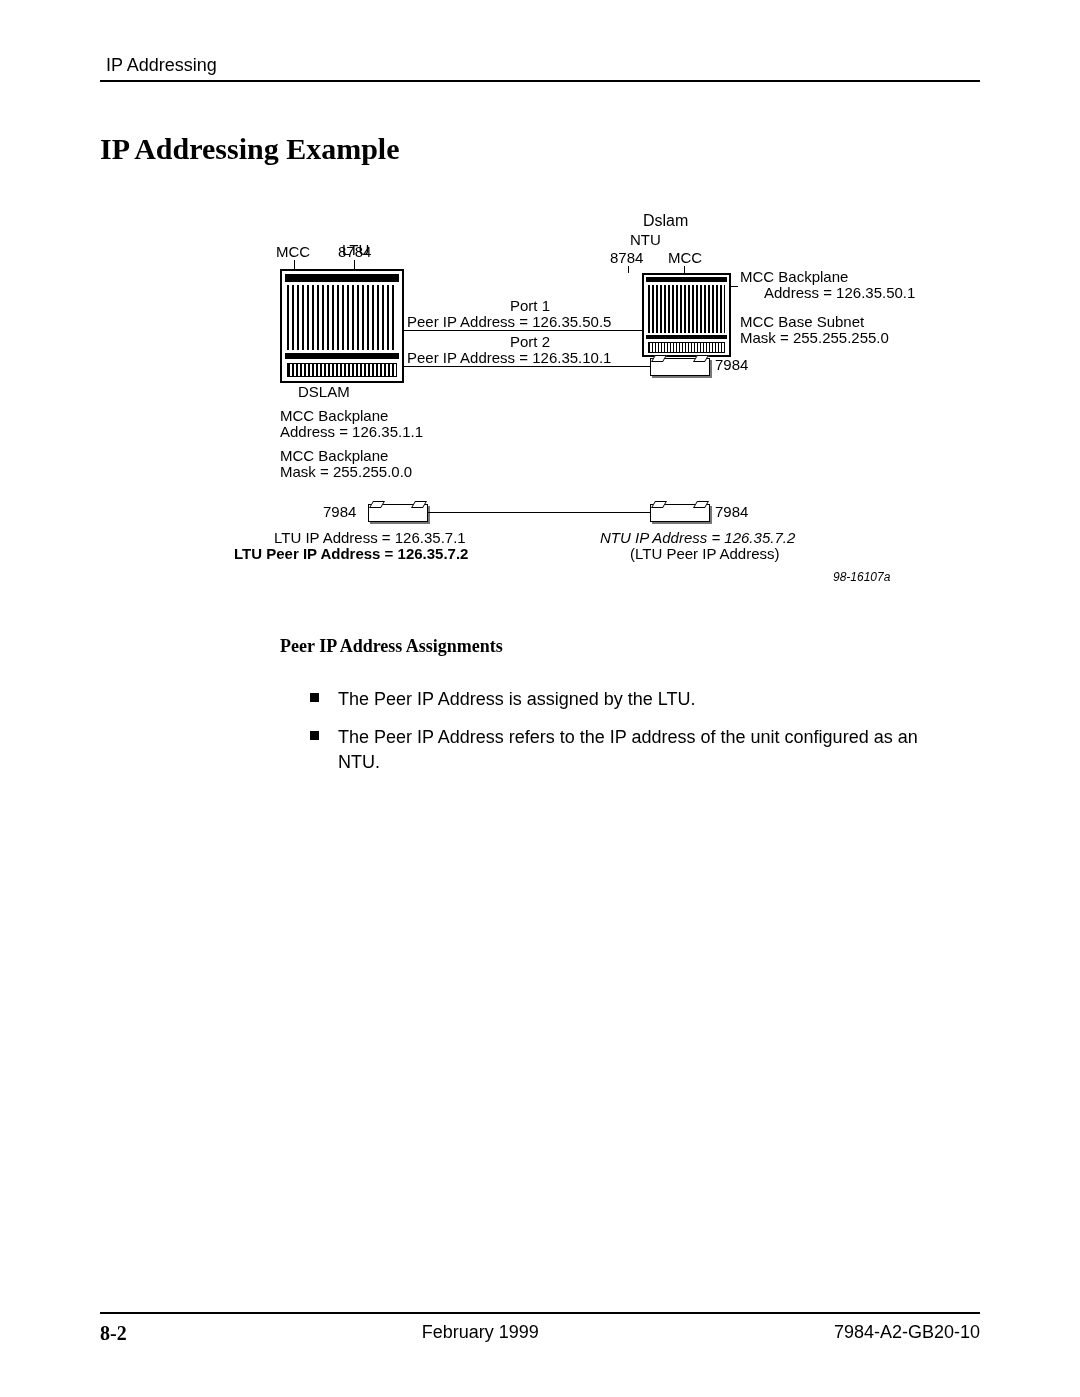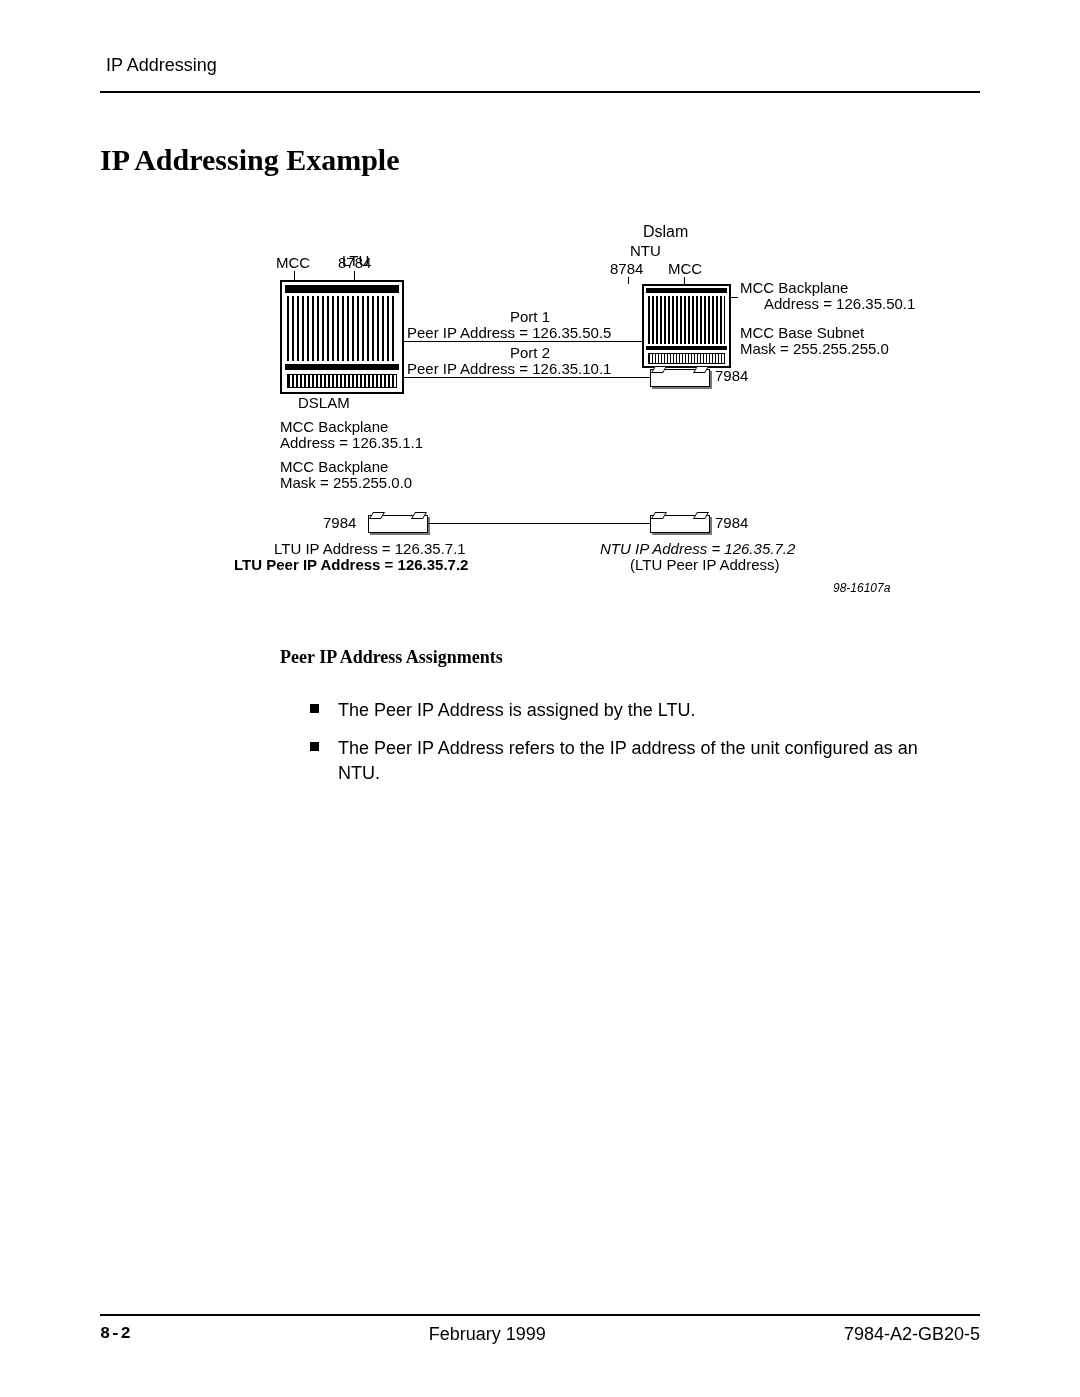--- a/index.html
+++ b/index.html
@@ -14,21 +14,21 @@
     box-sizing: border-box;
   }
   .page {
     padding: 55px 100px 0 100px;
     box-sizing: border-box;
     height: 100%;
   }
   .header-line {
     font-family: Arial, Helvetica, sans-serif;
     font-size: 18px;
-    padding: 0 6px 15px;
+    padding: 0 6px 4px;
   }
   .hr {
     border-bottom: 2px solid #000;
     margin: 0 0 50px 0;
   }
   h1.section-title {
     font-family: "Times New Roman", Times, serif;
     font-weight: bold;
     font-size: 30px;
     margin: 0 0 60px 0;
@@ -122,21 +122,21 @@
   .footer {
     position: absolute;
     left: 100px; right: 100px; bottom: 52px;
     border-top: 2px solid #000;
     padding-top: 8px;
     font-family: Arial, Helvetica, sans-serif;
     font-size: 18px;
     display: flex;
     justify-content: space-between;
   }
-  .footer .pnum { font-weight: bold; font-family:Liberation Mono, monospace; font-size:17px;}
+  .footer .pnum { font-weight: bold; font-family:Liberation Serif, serif; font-size:20px;}
 </style>
 </head>
 <body>
 
 <div class="page">
   <div class="header-line">IP Addressing</div>
   <div class="hr"></div>
 
   <h1 class="section-title">IP Addressing Example</h1>
 
@@ -210,15 +210,15 @@
   <h3 class="subsection">Peer IP Address Assignments</h3>
 
   <ul class="bullets">
     <li>The Peer IP Address is assigned by the LTU.</li>
     <li>The Peer IP Address refers to the IP address of the unit configured as an NTU.</li>
   </ul>
 
   <div class="footer">
     <span class="pnum">8-2</span>
     <span>February 1999</span>
-    <span>7984-A2-GB20-5</span>
+    <span>7984-A2-GB20-10</span>
   </div>
 </div>
 
 </body></html>

